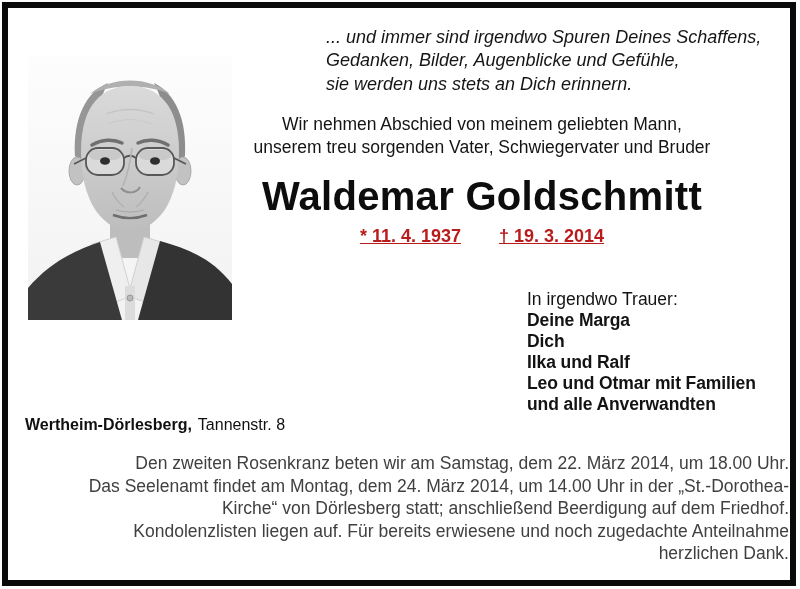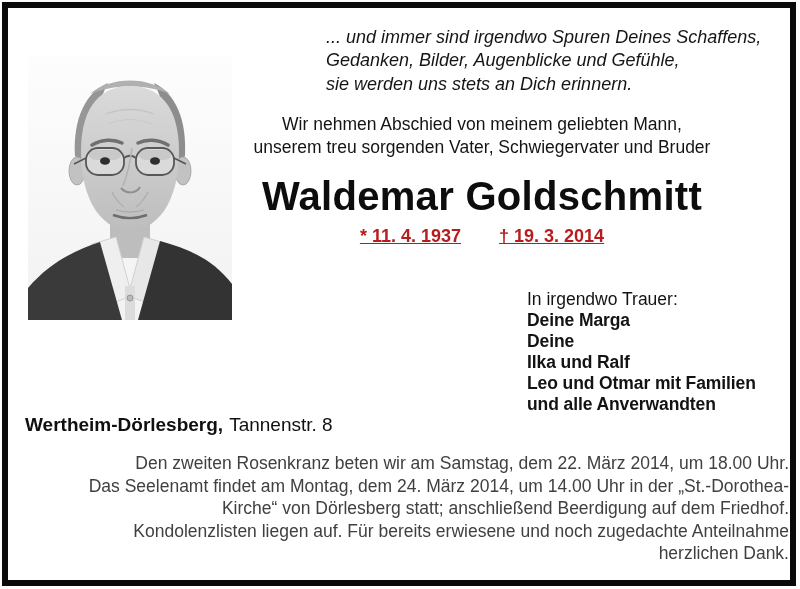--- a/index.html
+++ b/index.html
@@ -30,21 +30,21 @@
     color:#0d0d0d; letter-spacing:0.3px; white-space:nowrap;
   }
   .dates { margin-top:6px; font-size:18px; font-weight:bold; line-height:23px; color:#b91c1c;text-decoration:underline; }
   .dates .birth { margin-right:38px; }
   .mourning {
     position:absolute; left:527px; top:288px; font-size:17.5px; color:#131313;
   }
   .mourning .header { display:block; font-weight:normal; line-height:22px; }
   .mourning .name { display:block; font-weight:bold; line-height:21px; letter-spacing:-0.1px; }
   .address {
-    position:absolute; left:25px; top:413px; font-size:19px; line-height:23px; color:#101010;
+    position:absolute; left:25px; top:413px; font-size:16px; line-height:23px; color:#101010;
   }
   .address .city { font-weight:bold; margin-right:6px; }
   .details {
     position:absolute; left:25px; top:452px; width:764px;
     font-size:17.5px; line-height:22.5px; color:#404040;text-align:right;
   }
   .details span { display:block; }
 </style>
 </head>
 <body>
@@ -128,21 +128,21 @@
     </div>
     <div class="deceased-name">Waldemar Goldschmitt</div>
     <div class="dates">
       <span class="birth">* 11. 4. 1937</span><span>† 19. 3. 2014</span>
     </div>
   </div>
 
   <div class="mourning">
     <span class="header">In irgendwo Trauer:</span>
     <span class="name">Deine Marga</span>
-    <span class="name">Deine</span>
+    <span class="name">Dich</span>
     <span class="name">Ilka und Ralf</span>
     <span class="name">Leo und Otmar mit Familien</span>
     <span class="name">und alle Anverwandten</span>
   </div>
 
   <div class="address">
     <span class="city">Wertheim-Dörlesberg,</span><span>Tannenstr. 8</span>
   </div>
 
   <div class="details">

